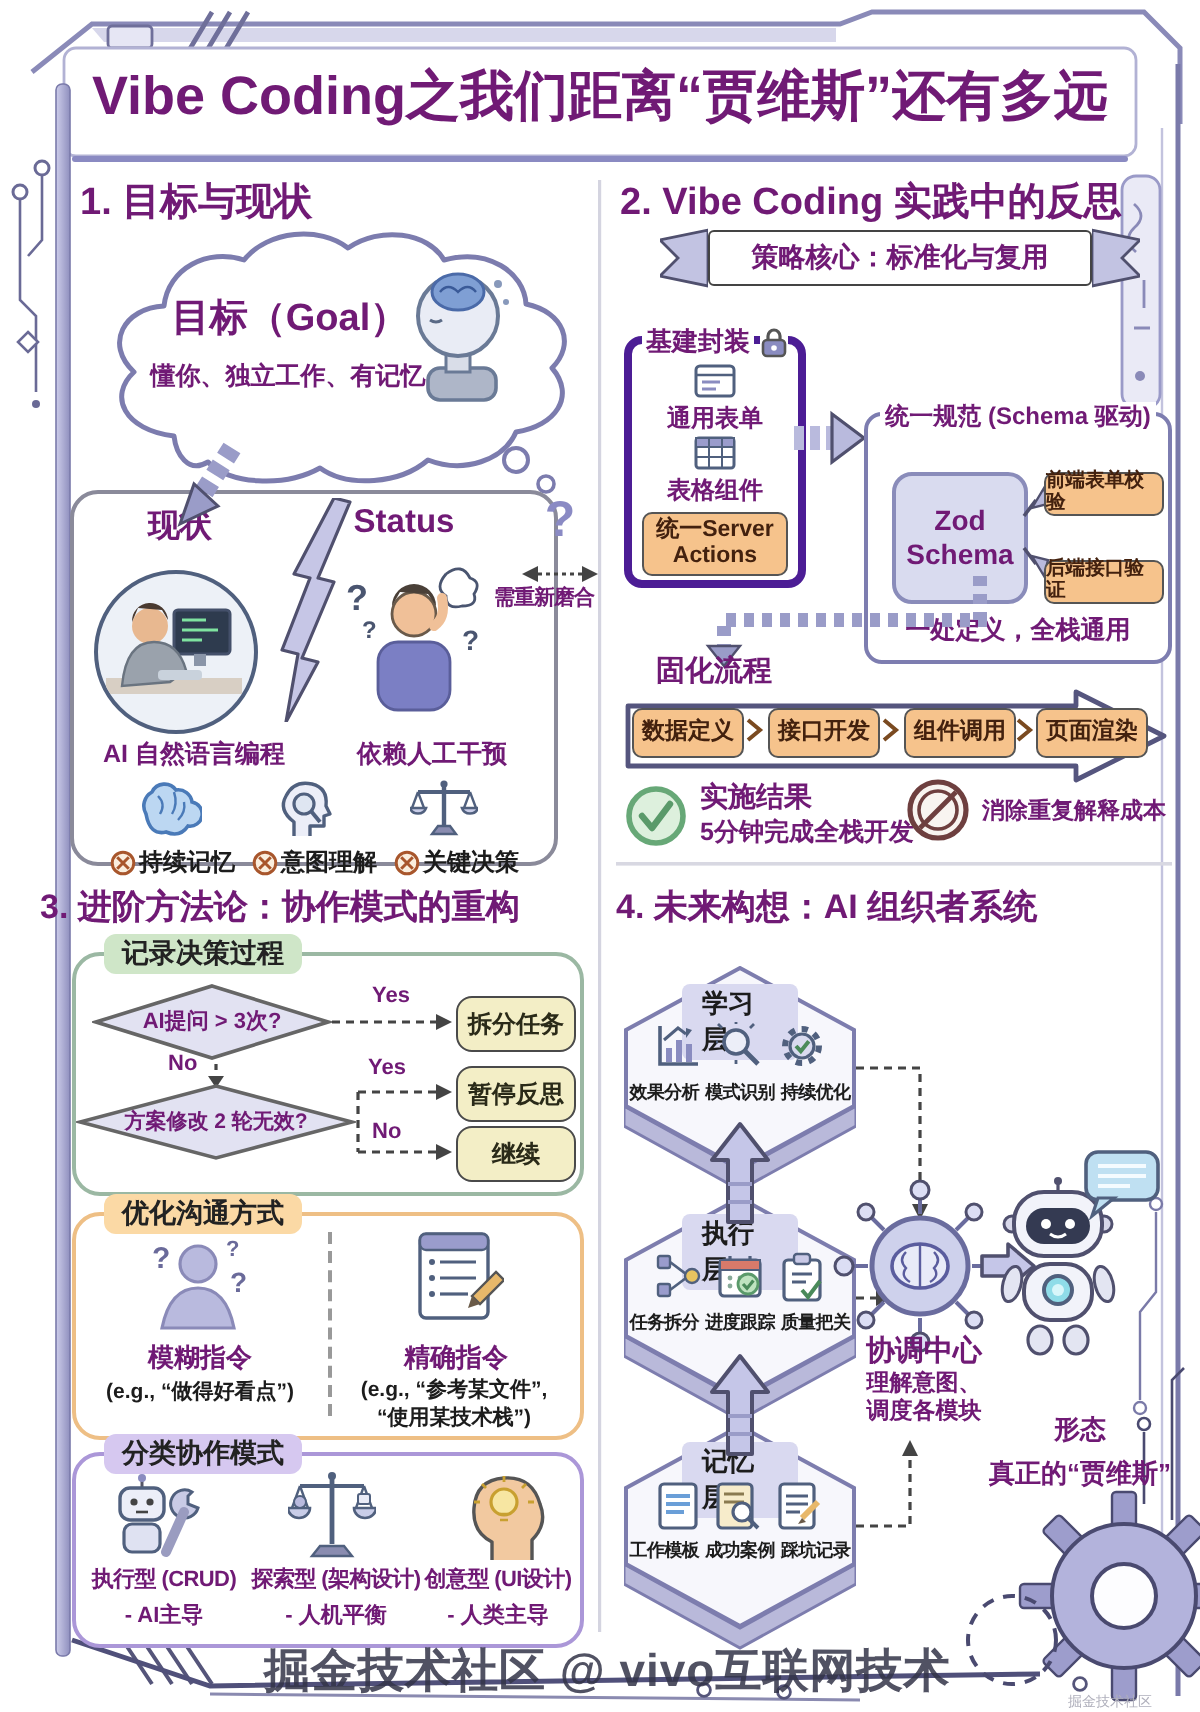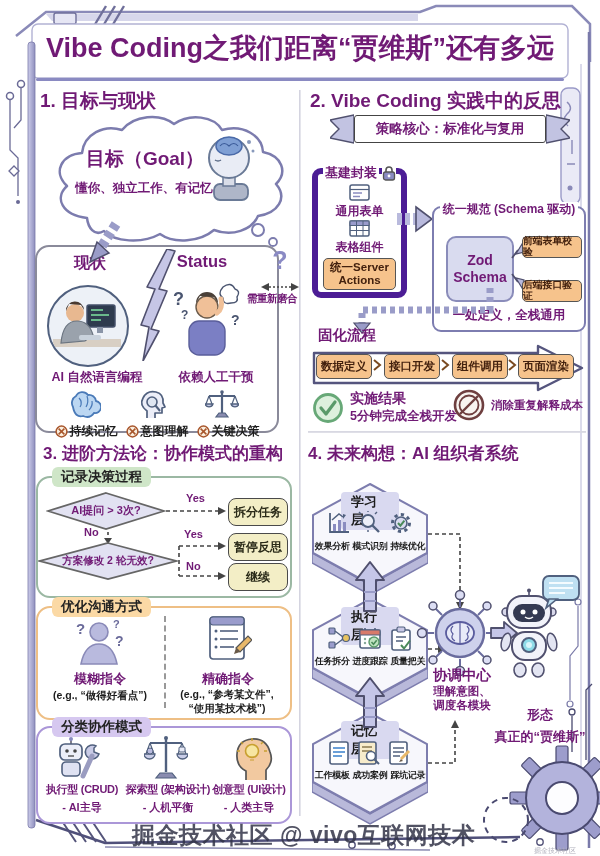--- a/index.html
+++ b/index.html
@@ -207,21 +207,21 @@
   <div class="ab" style="left:330px;top:112px;width:240px;height:34px;display:flex;align-items:center;z-index:2;">
     <svg width="24" height="34" viewBox="0 0 24 34">
       <polygon points="24,3 0,8 9,17 0,26 24,31" fill="#c2c3e2" stroke="#50506e" stroke-width="1.4"></polygon>
       </svg>
     <div class="hd ct" style="flex:1;border:1.6px solid #444;background:#fff;border-radius:3px;font-size:13.5px;padding:4px 0;">策略核心：标准化与复用</div>
     <svg width="24" height="34" viewBox="0 0 24 34" style="transform:scaleX(-1);">
       <polygon points="24,3 0,8 9,17 0,26 24,31" fill="#c2c3e2" stroke="#50506e" stroke-width="1.4"></polygon>
       </svg>
   </div>
 
-  <div class="ab" style="left:312px;top:168px;width:83px;height:118px;border:6px solid #4c1d95;border-radius:9px;background:#fff;z-index:2;">
+  <div class="ab" style="left:312px;top:168px;width:83px;height:118px;border:4px solid #4c1d95;border-radius:9px;background:#fff;z-index:2;">
     <div class="ab" style="left:0px;top:-10px;width:100%;display:flex;justify-content:center;gap:3px;align-items:center;">
       <span class="hd" style="background:#fff;font-size:13px;padding:0 2px;">基建封装</span>
       <svg width="14" height="16" viewBox="0 0 14 16" style="background:#fff;">
         <path d="M4,7 V5 a3,3 0 0 1 6,0 V7" fill="none" stroke="#555" stroke-width="1.6"></path>
         <rect x="1.5" y="7" width="11" height="8" rx="2" fill="#8a8cc0" stroke="#555" stroke-width="1.3"></rect>
         <circle cx="7" cy="11" r="1.4" fill="#fff"></circle>
         </svg>
     </div>
     <svg class="ab" style="left:31px;top:10px;" width="21" height="17" viewBox="0 0 21 17">
       <rect x="1" y="1" width="19" height="15" rx="2" fill="#fff" stroke="#50607e" stroke-width="1.5"></rect>
@@ -259,21 +259,21 @@
     <div class="ab chip-orange" style="left:88px;top:28px;width:58px;height:20px;font-size:9.8px;">前端表单校验</div>
     <div class="ab chip-orange" style="left:88px;top:72px;width:58px;height:20px;font-size:9.8px;">后端接口验证</div>
     <div class="ab hd ct" style="left:0;top:99px;width:100%;font-size:12.5px;">一处定义，全栈通用</div>
   </div>
 
   <svg class="ab" style="left:330px;top:285px;z-index:2;" width="260" height="50" viewBox="0 0 260 50">
     <path d="M160,3 V25 H32 V38" fill="none" stroke="#9a9cc8" stroke-width="7" stroke-dasharray="5,4"></path>
     <polygon points="24,38 40,38 32,48" fill="#9a9cc8" stroke="#50506e" stroke-width="1.2"></polygon>
   </svg>
 
-  <div class="ab hd" style="left:318px;top:326px;font-size:14.5px;z-index:3;">固化流程</div>
+  <div class="ab hd" style="left:328px;top:326px;font-size:14.5px;z-index:3;">固化流程</div>
   <svg class="ab" style="left:312px;top:344px;z-index:2;" width="274" height="52" viewBox="0 0 274 52">
     <polygon points="2,9 226,9 226,2 270,24 226,46 226,39 2,39" fill="#ffffff" stroke="#55557e" stroke-width="2.4" stroke-linejoin="round"></polygon>
   </svg>
   <div class="ab chip-orange" style="left:316px;top:354px;width:54px;height:23px;font-size:11.5px;z-index:3;">数据定义</div>
   <svg class="ab" style="left:372px;top:358px;z-index:3;" width="10" height="14" viewBox="0 0 10 14">
     <path d="M2,2 L8,7 L2,12" fill="none" stroke="#7a4a20" stroke-width="2"></path>
     </svg>
   <div class="ab chip-orange" style="left:384px;top:354px;width:54px;height:23px;font-size:11.5px;z-index:3;">接口开发</div>
   <svg class="ab" style="left:440px;top:358px;z-index:3;" width="10" height="14" viewBox="0 0 10 14">
     <path d="M2,2 L8,7 L2,12" fill="none" stroke="#7a4a20" stroke-width="2"></path>
@@ -290,21 +290,21 @@
   </svg>
   <div class="ab hd" style="left:350px;top:390px;font-size:14px;z-index:2;">实施结果</div>
   <div class="ab hd" style="left:350px;top:408px;font-size:12.5px;z-index:2;">5分钟完成全栈开发</div>
   <svg class="ab" style="left:452px;top:388px;z-index:2;" width="34" height="34" viewBox="0 0 34 34">
     <circle cx="17" cy="17" r="14" fill="#f8f4f0" stroke="#6e3f3f" stroke-width="2.6"></circle>
     <circle cx="17" cy="17" r="9.5" fill="none" stroke="#6e3f3f" stroke-width="1.8"></circle>
     <line x1="8" y1="26" x2="26" y2="8" stroke="#6e3f3f" stroke-width="2.4"></line>
   </svg>
   <div class="ab hd ct" style="left:488px;top:398px;width:98px;font-size:11.5px;z-index:2;">消除重复解释成本</div>
 
-  <div class="ab hd" style="left:43px;top:442px;font-size:17px;z-index:2;">3. 进阶方法论：协作模式的重构</div>
+  <div class="ab hd" style="left:20px;top:442px;font-size:17px;z-index:2;">3. 进阶方法论：协作模式的重构</div>
 
   <div class="sbox" style="left:36px;top:476px;width:252px;height:118px;border:2px solid #9bb8a3;z-index:2;">
     <div class="boxlabel" style="background:#cfe6c8;">记录决策过程</div>
     <svg class="ab" style="left:8px;top:14px;" width="120" height="38" viewBox="0 0 120 38">
       <polygon points="60,1 118,19 60,37 2,19" fill="#e2e2f2" stroke="#666" stroke-width="1.8"></polygon>
       </svg>
     <div class="ab hd ct" style="left:8px;top:25px;width:120px;font-size:11px;">AI提问 &gt; 3次?</div>
     <svg class="ab" style="left:0;top:0;pointer-events:none;" width="252" height="118" viewBox="0 0 252 118">
       <line x1="128" y1="33" x2="180" y2="33" stroke="#444" stroke-width="1.6" stroke-dasharray="4,3"></line>
       <polygon points="180,29 188,33 180,37" fill="#444"></polygon>

